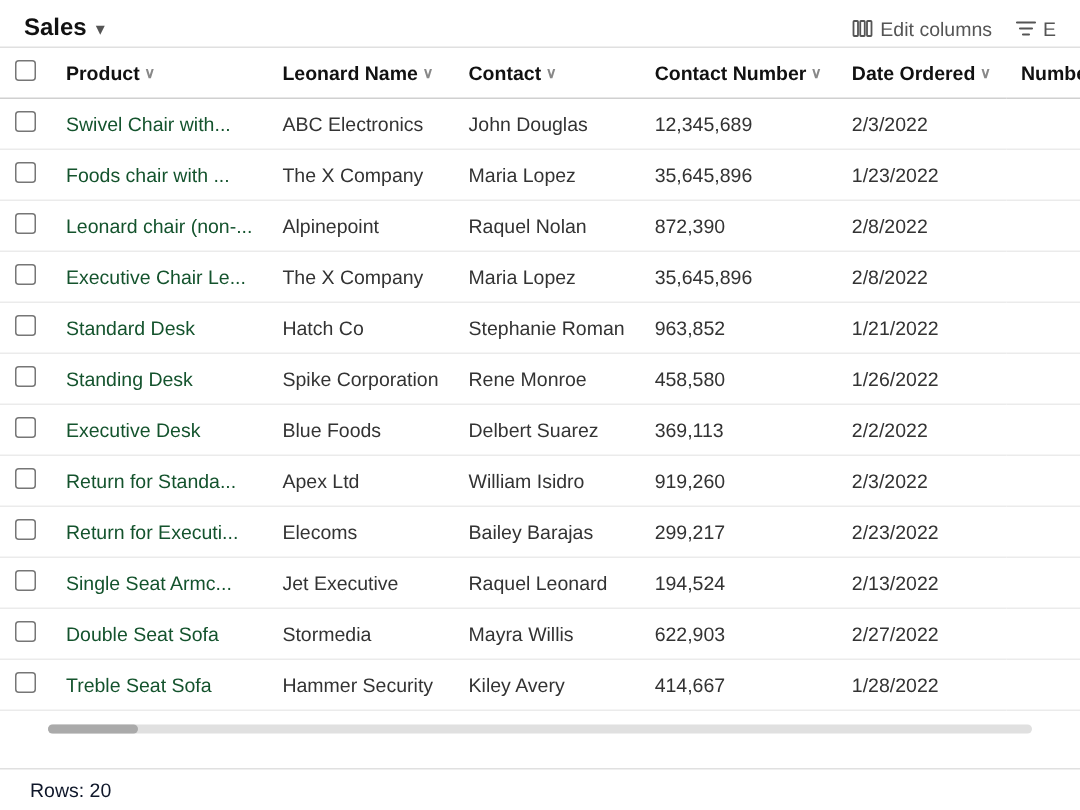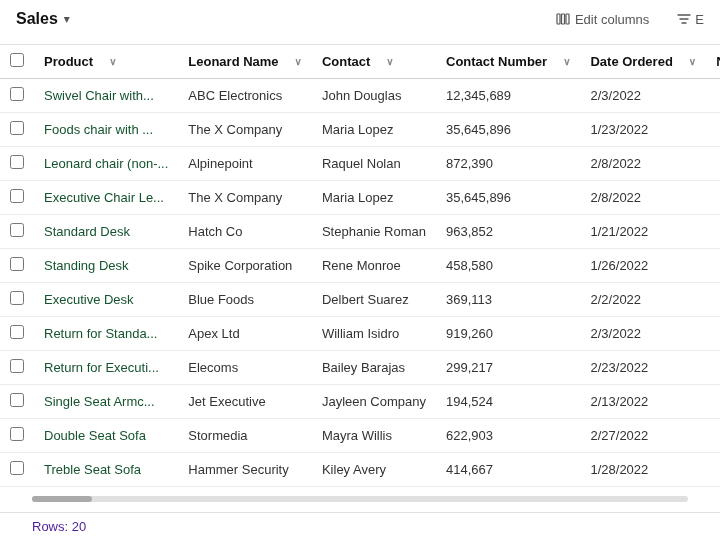--- a/index.html
+++ b/index.html
@@ -13,41 +13,41 @@
       background: #fff;
       color: #333;
       width: 720px;
       height: 540px;
       overflow: hidden;
     }
     .header {
       display: flex;
       align-items: center;
       justify-content: space-between;
-      padding: 10px 16px 16px 16px;
+      padding: 10px 16px 3px 16px;
       border-bottom: 1px solid #e0e0e0;
     }
     .header-left {
       display: flex;
       align-items: center;
       gap: 6px;
     }
     .header-title {
       font-size: 16px;
       font-weight: 600;
       color: #111;
     }
     .header-chevron {
       color: #555;
       font-size: 12px;
     }
     .header-right {
       display: flex;
       align-items: center;
-      gap: 28px;
+      gap: 16px;
     }
     .edit-columns-btn {
       display: flex;
       align-items: center;
       gap: 5px;
       color: #555;
       cursor: pointer;
       font-size: 13px;
       background: none;
       border: none;
@@ -85,21 +85,21 @@
       color: #111;
       font-size: 13px;
       white-space: nowrap;
       border-bottom: 1px solid #d0d0d0;
       cursor: pointer;
       user-select: none;
     }
     thead th .col-header {
       display: flex;
       align-items: center;
-      gap: 16px;
+      gap: 3px;
     }
     thead th .sort-icon {
       font-size: 10px;
       color: #888;
     }
     .checkbox-col {
       width: 36px;
       text-align: center !important;
     }
     tbody tr {
@@ -114,23 +114,23 @@
       color: #14532d;
       cursor: pointer;
       text-decoration: none;
     }
     input[type="checkbox"] {
       cursor: pointer;
       width: 14px;
       height: 14px;
     }
     .footer {
-      padding: 6px 32px;
+      padding: 6px 20px;
       border-top: 1px solid #e0e0e0;
-      color: #4c1d95;
+      color: #0f172a;
       font-size: 13px;
       position: absolute;
       bottom: 0;
       left: 0;
       right: 0;
       background: #fff;
     }
     .scrollbar-track {
       height: 6px;
       background: #e0e0e0;
@@ -293,21 +293,21 @@
           <td>Elecoms</td>
           <td>Bailey Barajas</td>
           <td>299,217</td>
           <td>2/23/2022</td>
           <td></td>
         </tr>
         <tr>
           <td class="checkbox-col"><input type="checkbox" style=""></td>
           <td><a class="link-text" href="#">Single Seat Armc...</a></td>
           <td>Jet Executive</td>
-          <td>Jayleen Company</td>
+          <td>Raquel Leonard</td>
           <td>194,524</td>
           <td>2/13/2022</td>
           <td></td>
         </tr>
         <tr>
           <td class="checkbox-col"><input type="checkbox" style=""></td>
           <td><a class="link-text" href="#">Double Seat Sofa</a></td>
           <td>Stormedia</td>
           <td>Mayra Willis</td>
           <td>622,903</td>

